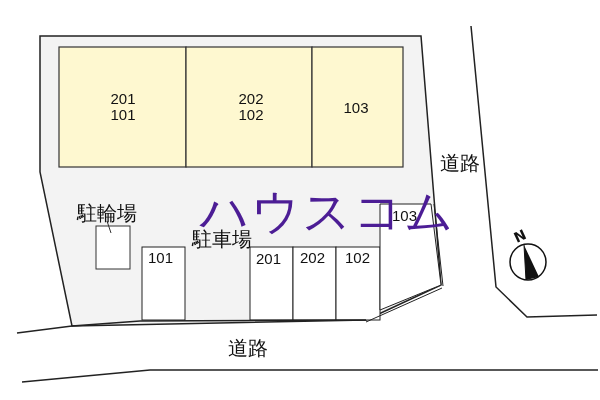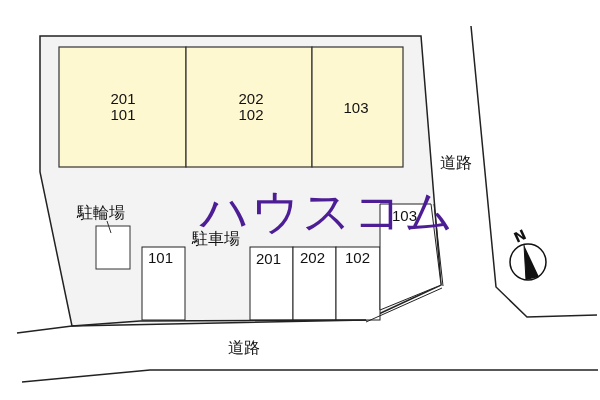--- a/index.html
+++ b/index.html
@@ -1,18 +1,18 @@
 <!DOCTYPE html>
 <html><head>
 <meta charset="utf-8">
 <style>
   html,body{margin:0;padding:0;background:#ffffff;}
   #canvas{position:relative;width:600px;height:400px;overflow:hidden;background:#fff;font-family:"DejaVu Sans","Liberation Sans",sans-serif;}
   svg{position:absolute;left:0;top:0;}
-  .lbl{position:absolute;color:#111;font-size:16px;line-height:16px;white-space:nowrap;}
+  .lbl{position:absolute;color:#111;font-size:20px;line-height:16px;white-space:nowrap;}
   .num{font-family:"Liberation Sans","DejaVu Sans",sans-serif;font-size:15px;}
   .center{text-align:center;}
   .wm{position:absolute;left:200px;top:180px;font-size:48px;color:#4c1d95;letter-spacing:2px;}
 </style>
 </head>
 <body>
 
 <div id="canvas">
   <svg width="600" height="400" viewBox="0 0 600 400">
 

